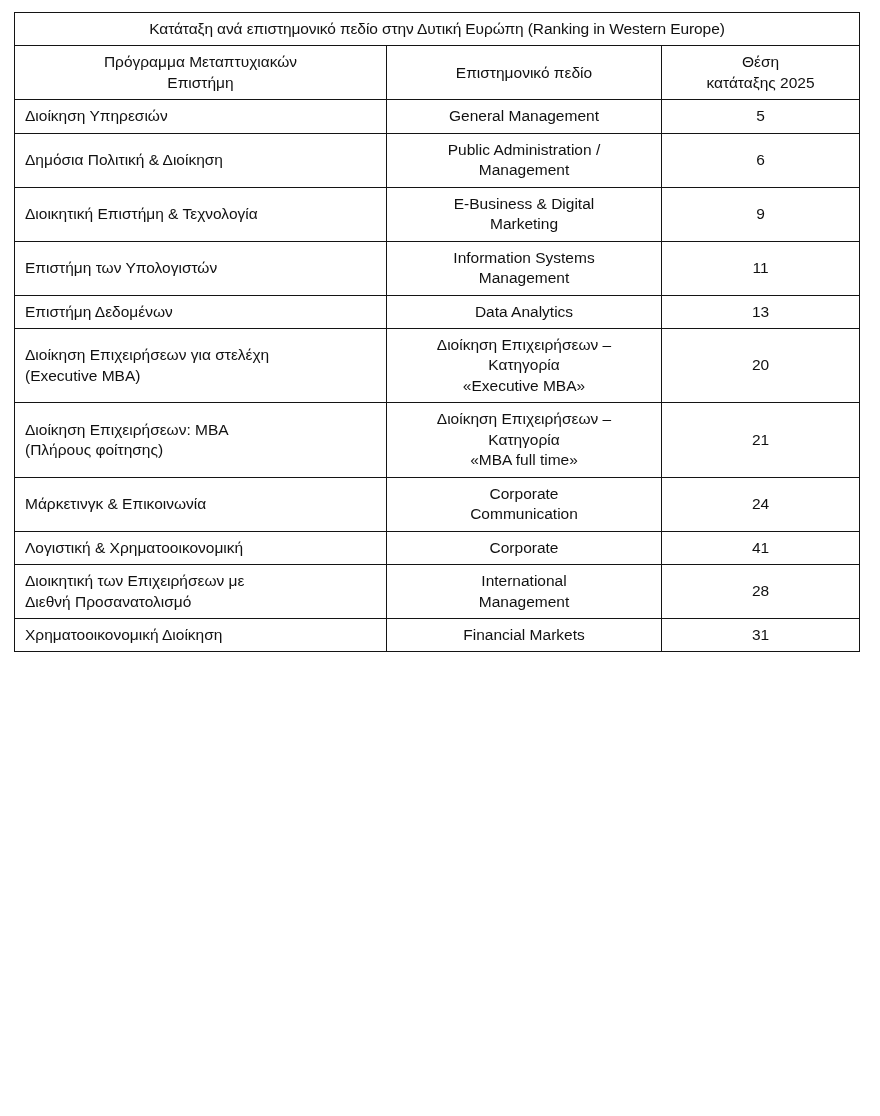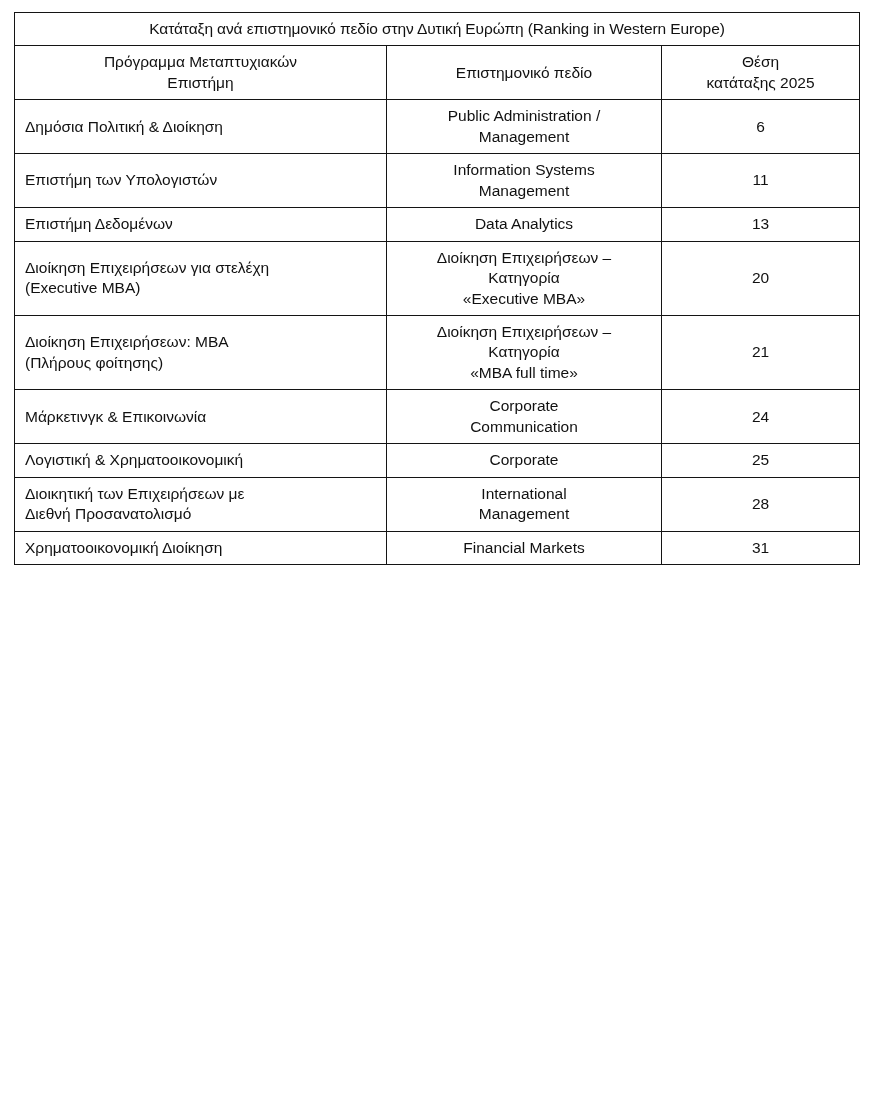--- a/index.html
+++ b/index.html
@@ -126,29 +126,48 @@
           </th>
           <th class="hdr-cell">
             <span class="line">Επιστημονικό πεδίο</span>
           </th>
           <th class="hdr-cell">
             <span class="line">Θέση</span>
             <span class="line">κατάταξης 2025</span>
           </th>
         </tr>
 
+      <tr>
+            <td class="col-program">
+              <span class="line">Διοίκηση Υπηρεσιών</span>
+            </td>
+            <td class="col-field">
+              <span class="line">General Management</span>
+            </td>
+            <td class="col-rank">5</td>
+          </tr>
           <tr>
             <td class="col-program">
               <span class="line">Δημόσια Πολιτική &amp; Διοίκηση</span>
             </td>
             <td class="col-field">
               <span class="line">Public <span class="sp">Administration</span> /</span>
               <span class="line">Management</span>
             </td>
             <td class="col-rank">6</td>
+          </tr>
+          <tr>
+            <td class="col-program">
+              <span class="line">Διοικητική Επιστήμη &amp; Τεχνολογία</span>
+            </td>
+            <td class="col-field">
+              <span class="line">E-Business &amp; <span class="sp">Digital</span></span>
+              <span class="line"><span class="sp">Marketing</span></span>
+            </td>
+            <td class="col-rank">9</td>
           </tr>
           <tr>
             <td class="col-program">
               <span class="line">Επιστήμη των Υπολογιστών</span>
             </td>
             <td class="col-field">
               <span class="line">Information Systems</span>
               <span class="line">Management</span>
             </td>
             <td class="col-rank">11</td>
@@ -196,21 +215,21 @@
             </td>
             <td class="col-rank">24</td>
           </tr>
           <tr>
             <td class="col-program">
               <span class="line">Λογιστική &amp; Χρηματοοικονομική</span>
             </td>
             <td class="col-field">
               <span class="line"><span class="sp">Corporate</span></span>
             </td>
-            <td class="col-rank">25</td>
+            <td class="col-rank">41</td>
           </tr>
           <tr>
             <td class="col-program">
               <span class="line">Διοικητική των Επιχειρήσεων με</span>
               <span class="line">Διεθνή Προσανατολισμό</span>
             </td>
             <td class="col-field">
               <span class="line">International</span>
               <span class="line">Management</span>
             </td>

